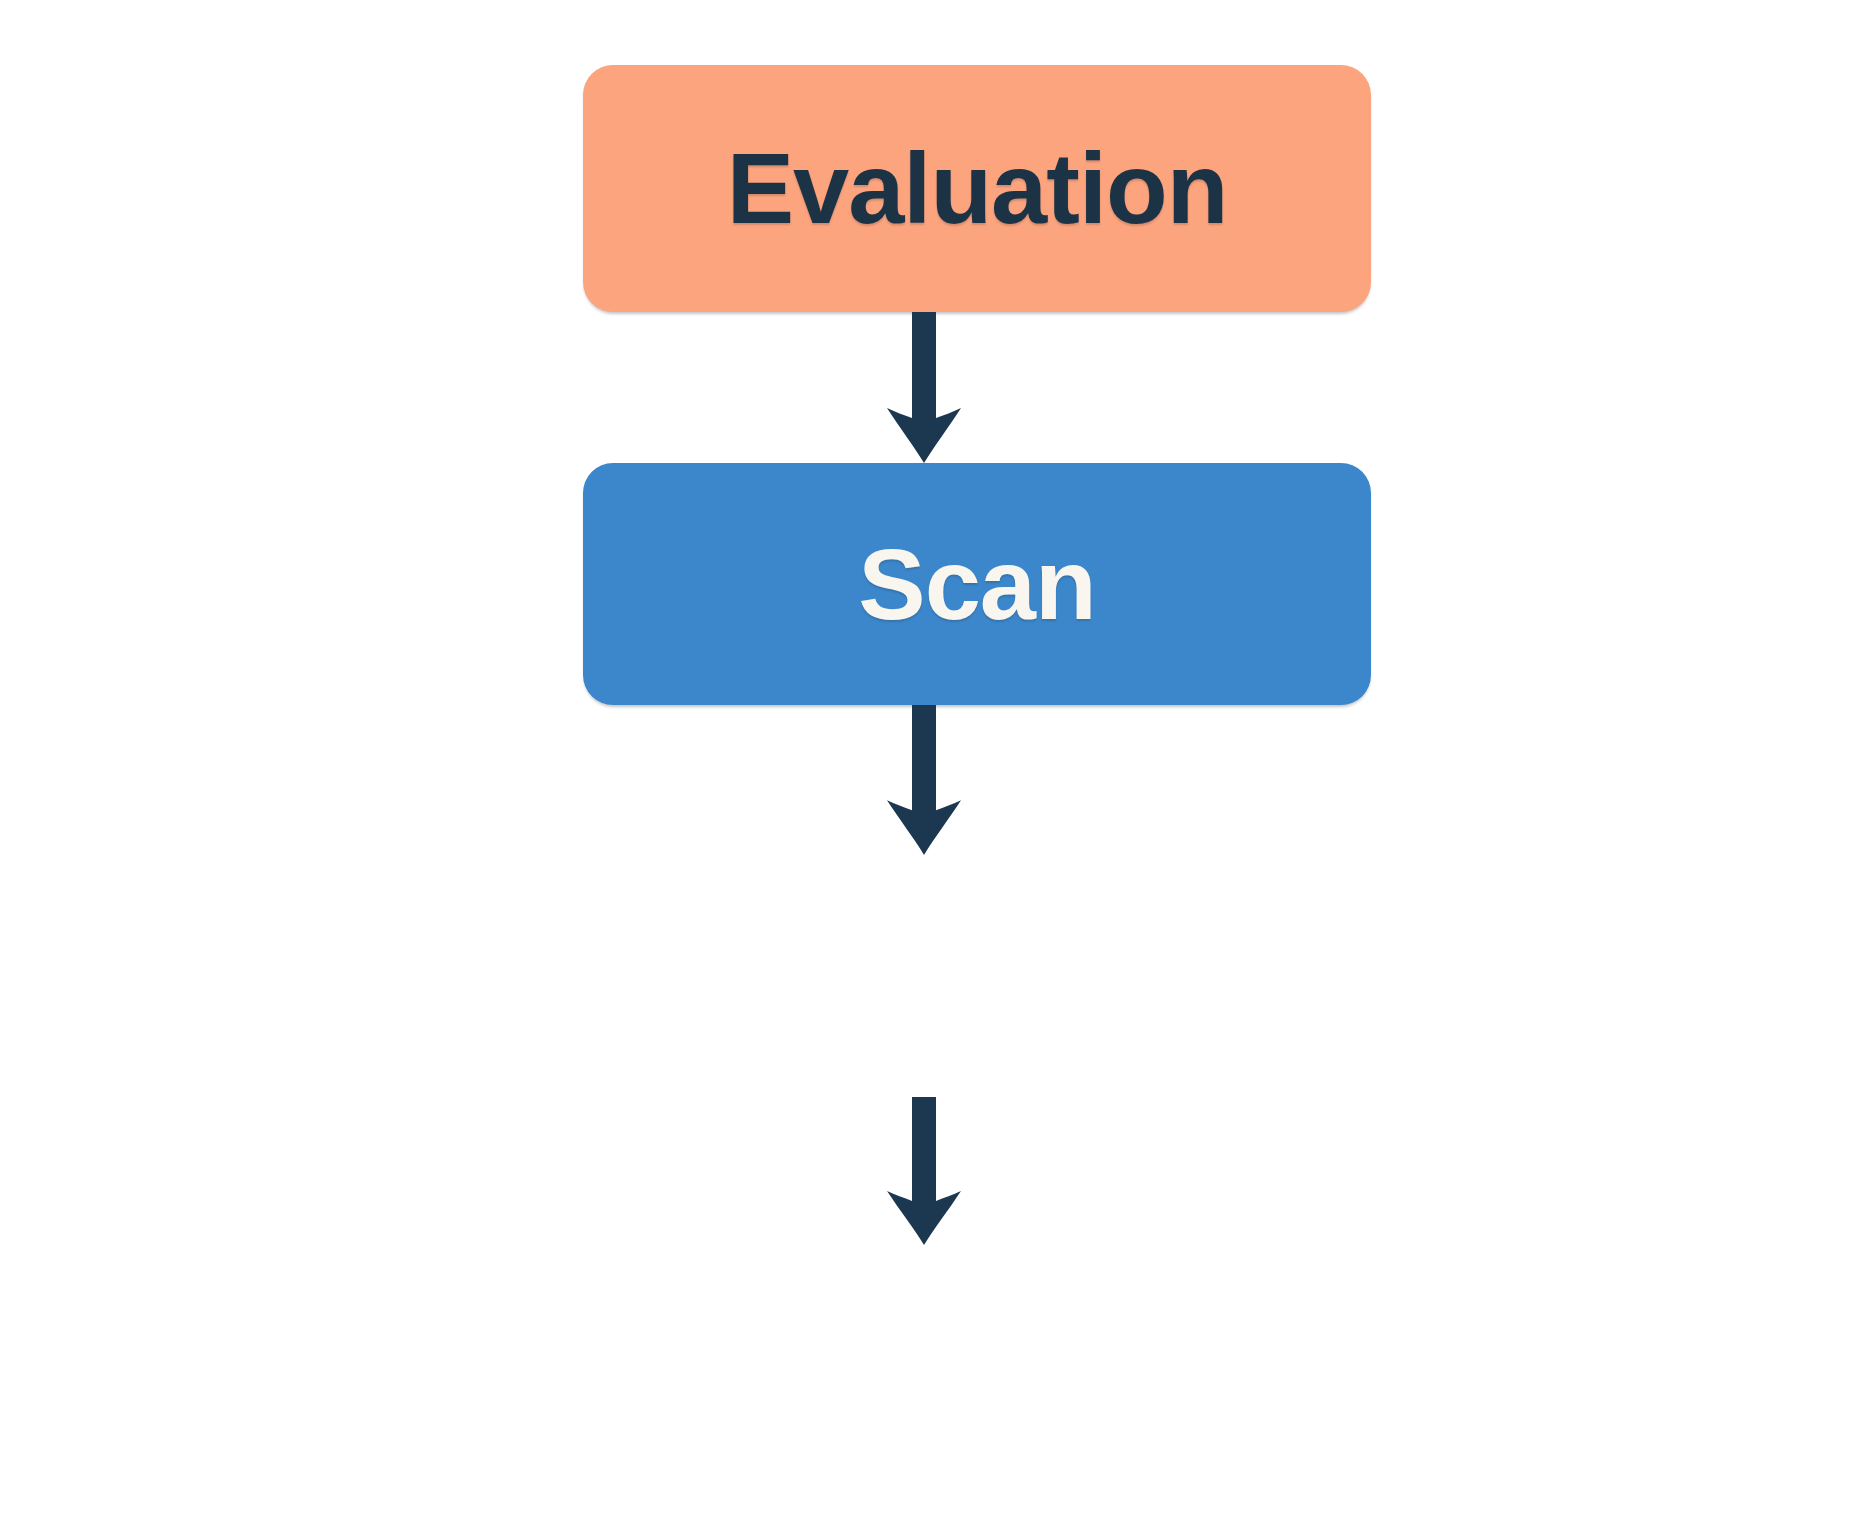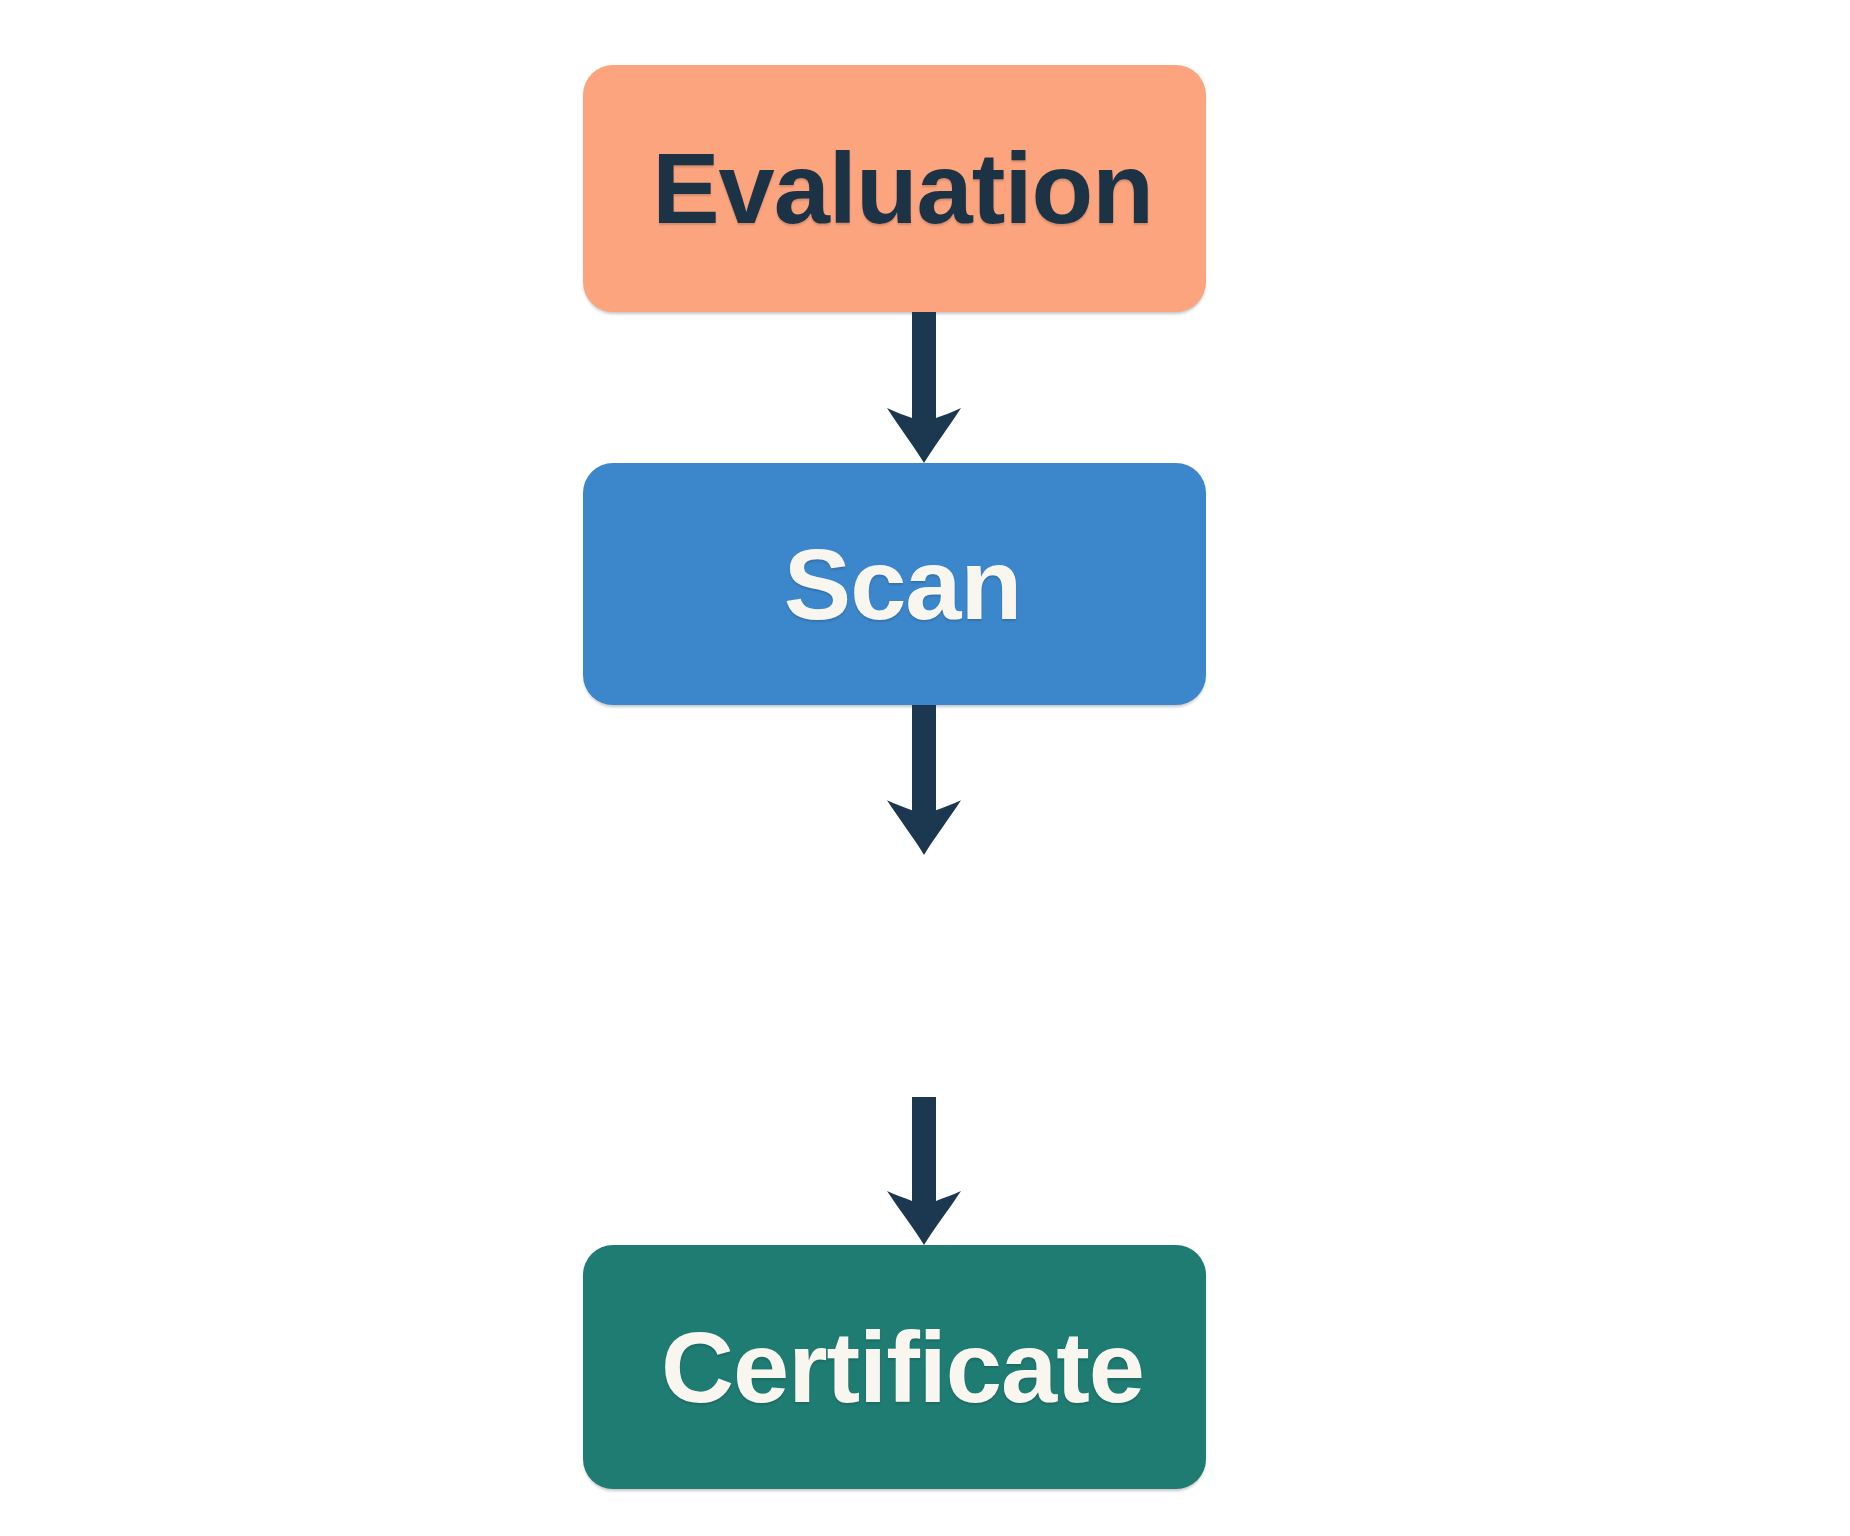--- a/index.html
+++ b/index.html
@@ -11,27 +11,26 @@
     position: relative;
     width: 1850px;
     height: 1536px;
     background: #ffffff;
     overflow: hidden;
     font-family: "Liberation Sans", sans-serif;
   }
   .node {
     position: absolute;
     left: 583px;
-    width: 607px;
+    width: 788px;
     border-radius: 30px;
     display: flex;
     align-items: center;
     justify-content: center;
     box-shadow: 0 3px 3px -1px rgba(50, 55, 70, 0.28);
-    padding-left: 16px;
   }
   .node-label {
     font-weight: 700;
     font-size: 101px;
     letter-spacing: -1px;
     line-height: 1;
     text-shadow: 0 2px 2px rgba(20, 25, 35, 0.18);
     white-space: nowrap;
   }
   .node-1 { top: 65px;   height: 247px; }
@@ -99,17 +98,14 @@
                L 54 0
                L 54 106
                C 62 103, 71 100, 79 96
                C 66 116, 51 136, 42 151
                C 33 136, 18 116, 5 96
                C 13 100, 22 103, 30 106
                Z" fill="#1C3750"></path>
     </svg>
   </div>
 
-  <div class="node node-4" style="background: rgb(31, 124, 115); color: rgb(249, 246, 239);">
-    <span class="node-label">Certificate</span>
-  </div>
 
 </div>
 
 </body></html>

